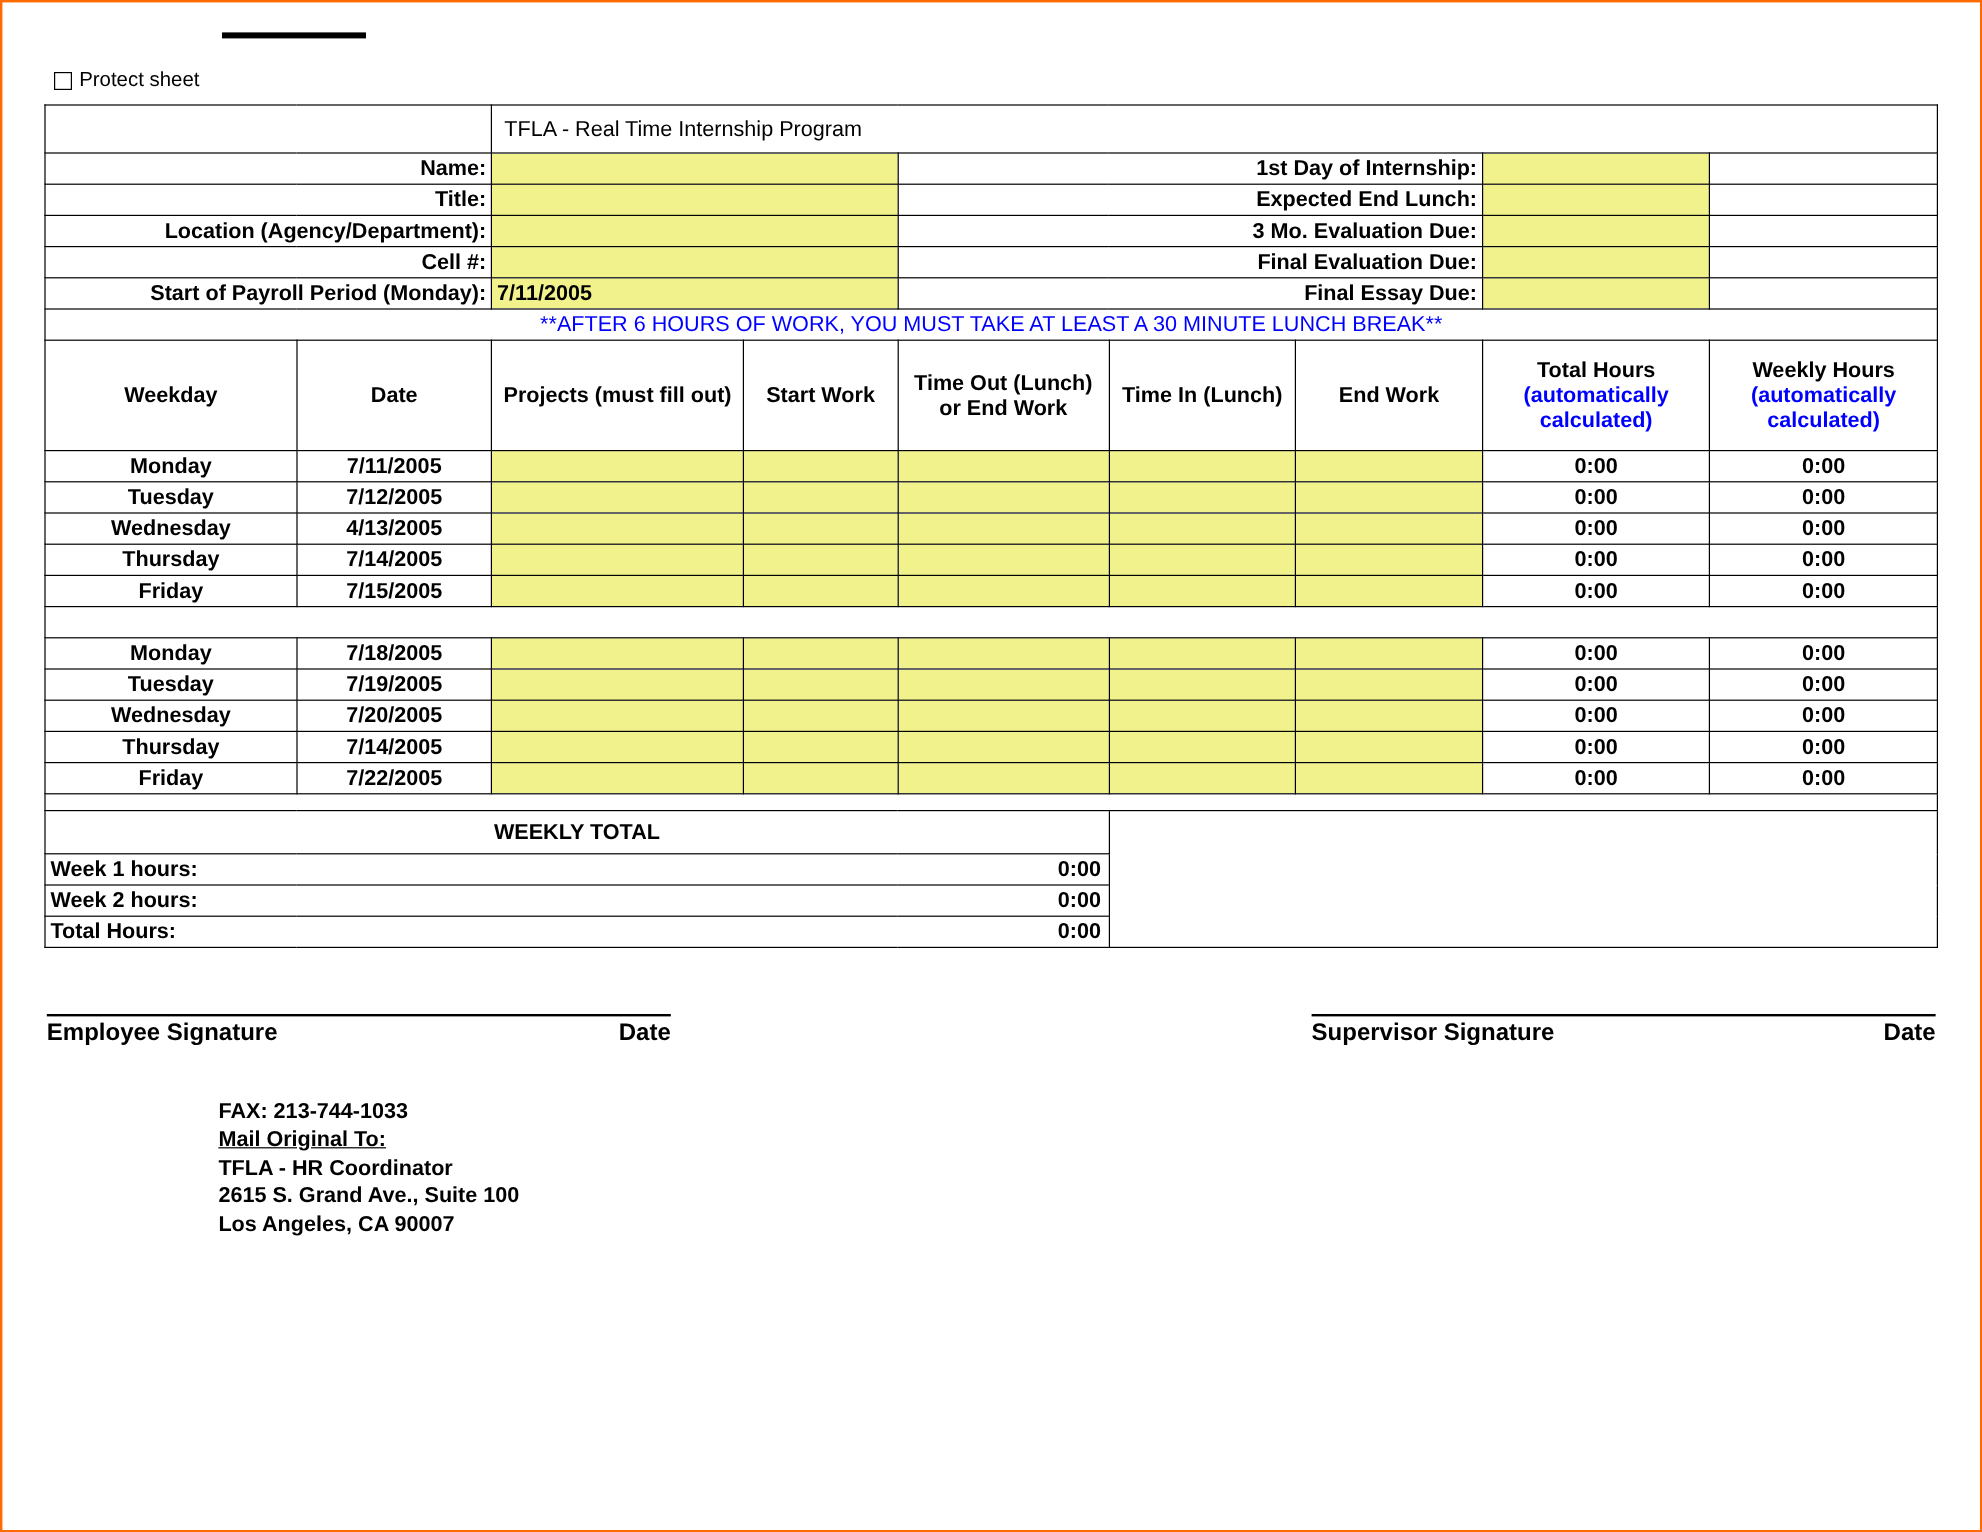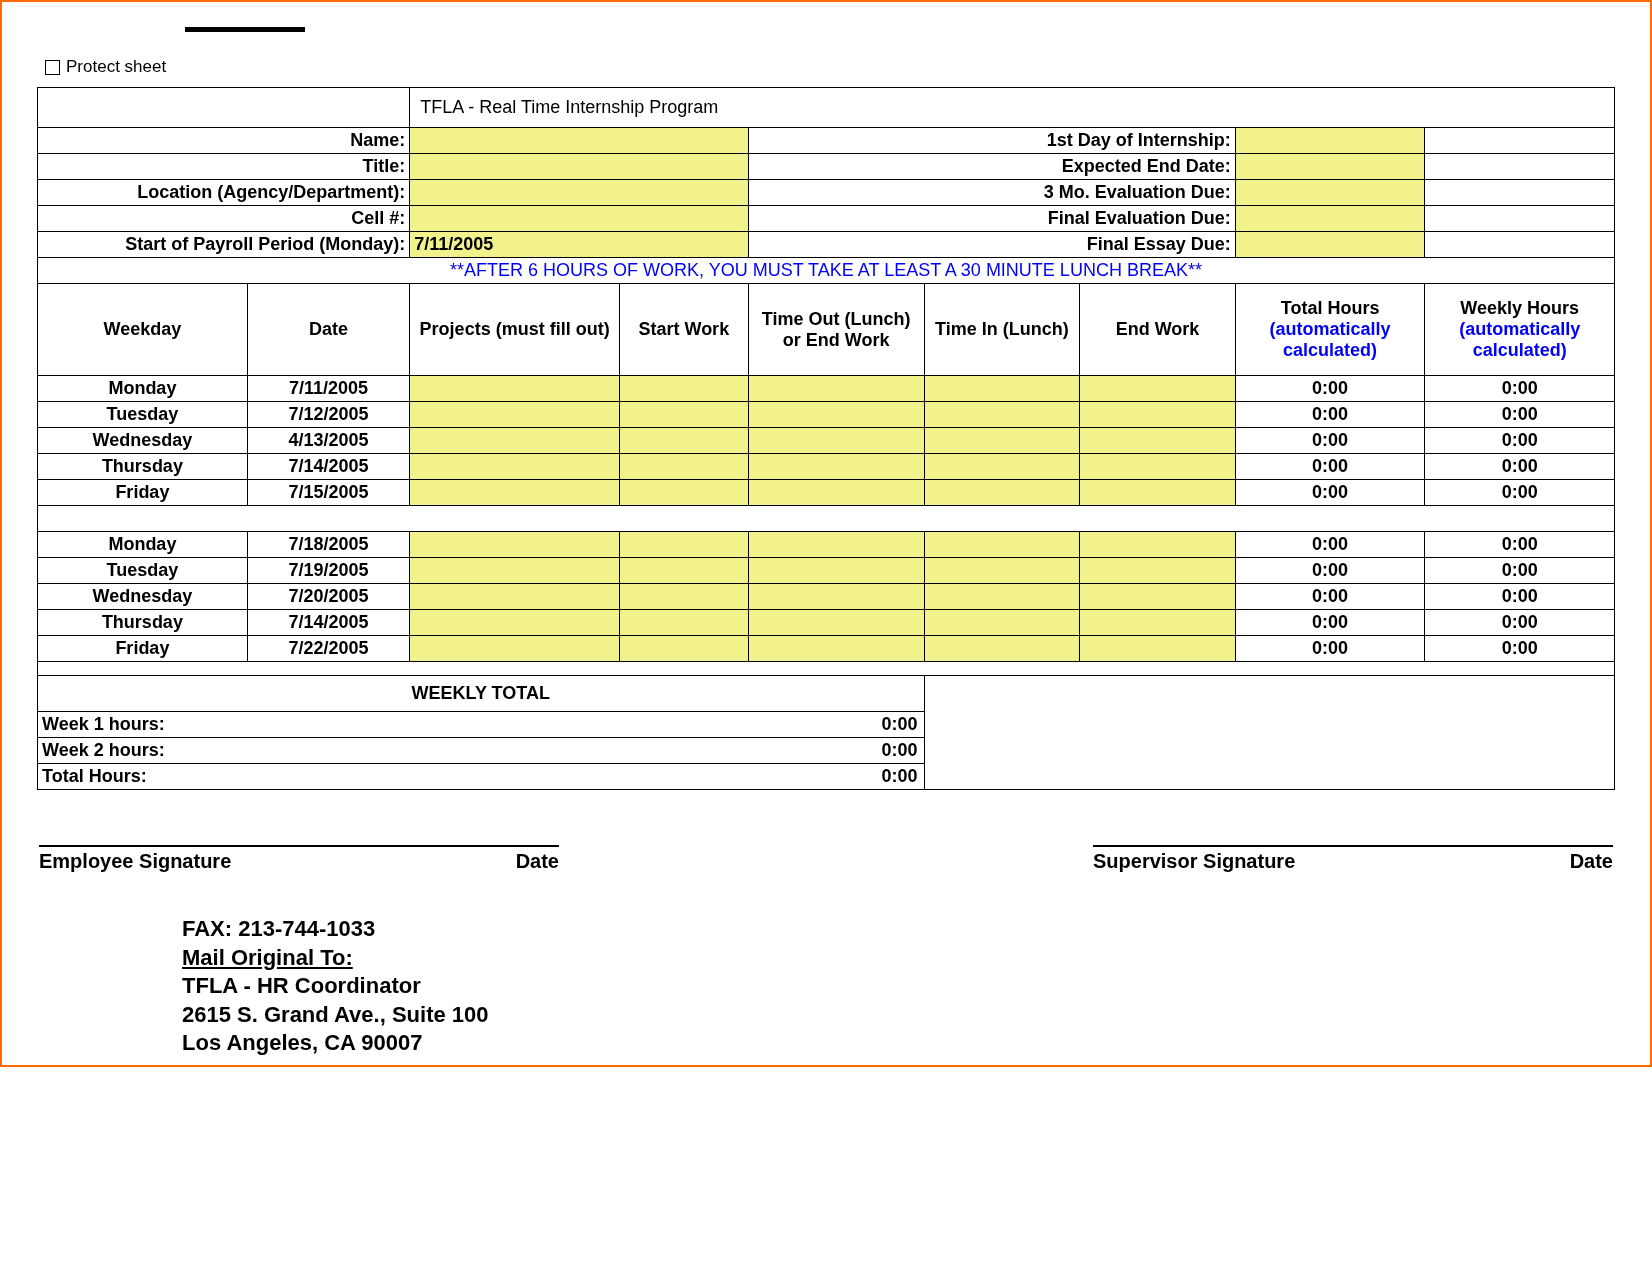--- a/index.html
+++ b/index.html
@@ -4,21 +4,21 @@
 <style>
   * { box-sizing: border-box; }
   body {
     margin: 0;
     padding: 0;
     font-family: Arial, Helvetica, sans-serif;
     background: #fff;
   }
   .page-border {
     width: 1652px;
-    height: 1067px;
+    height: 1277px;
     border: 2px solid #ff6a00;
     padding: 30px 35px;
     position: relative;
   }
   .black-bar {
     position: absolute;
     top: 25px;
     left: 183px;
     width: 120px;
     height: 5px;
@@ -98,21 +98,21 @@
     width: 520px;
     border-top: 2px solid #000;
     display: flex;
     justify-content: space-between;
     font-weight: bold;
     font-size: 20px;
     padding-top: 3px;
   }
   .contact {
     margin: 42px 0 0 145px;
-    font-size: 22px;
+    font-size: 18px;
     font-weight: bold;
     line-height: 1.3;
   }
   .underline { text-decoration: underline; }
   .spacer-row td { border-left:1px solid #000; border-right:1px solid #000; border-top:1px solid #000; border-bottom:1px solid #000; height:20px; }
 </style>
 </head>
 <body>
 
 <div class="page-border">
@@ -145,21 +145,21 @@
     <tr>
       <td colspan="2" class="label-right">Name:</td>
       <td colspan="2" class="yellow"></td>
       <td colspan="3" class="label-right">1st Day of Internship:</td>
       <td class="yellow"></td>
       <td></td>
     </tr>
     <tr>
       <td colspan="2" class="label-right">Title:</td>
       <td colspan="2" class="yellow"></td>
-      <td colspan="3" class="label-right">Expected End Date:</td>
+      <td colspan="3" class="label-right">Expected End Lunch:</td>
       <td class="yellow"></td>
       <td></td>
     </tr>
     <tr>
       <td colspan="2" class="label-right">Location (Agency/Department):</td>
       <td colspan="2" class="yellow"></td>
       <td colspan="3" class="label-right">3 Mo. Evaluation Due:</td>
       <td class="yellow"></td>
       <td></td>
     </tr>

